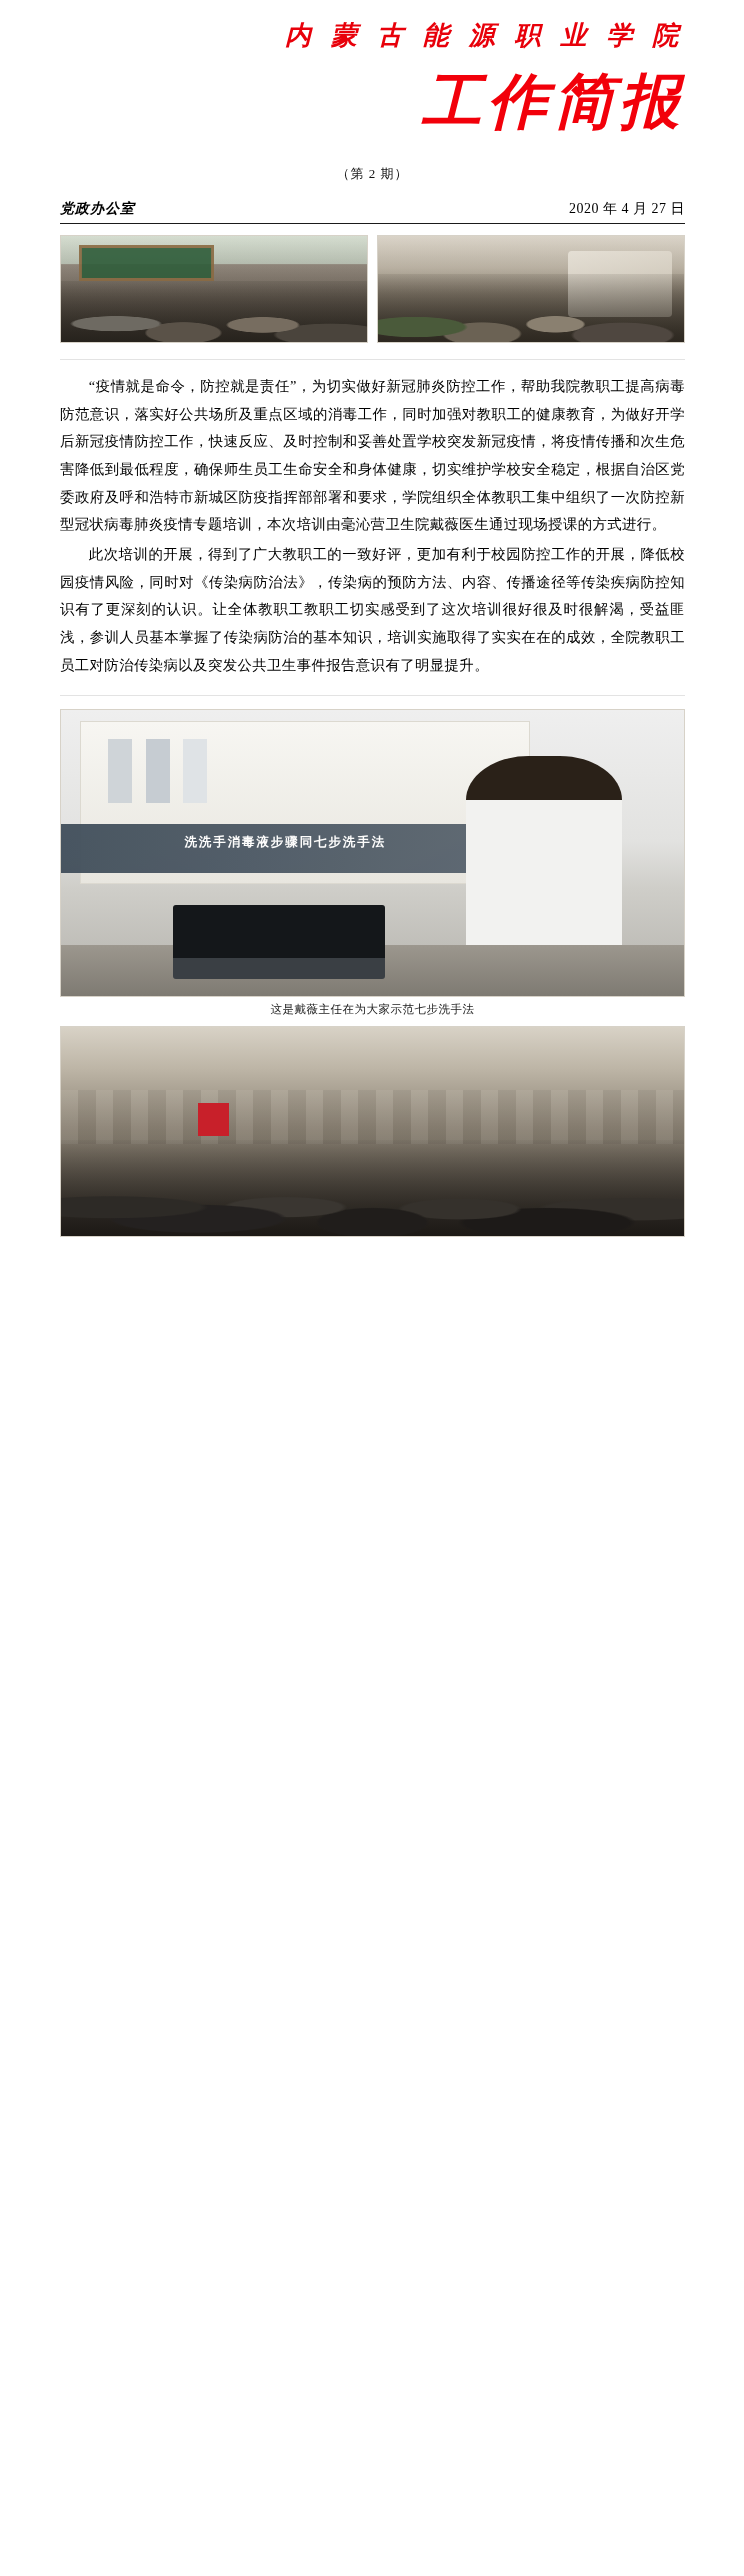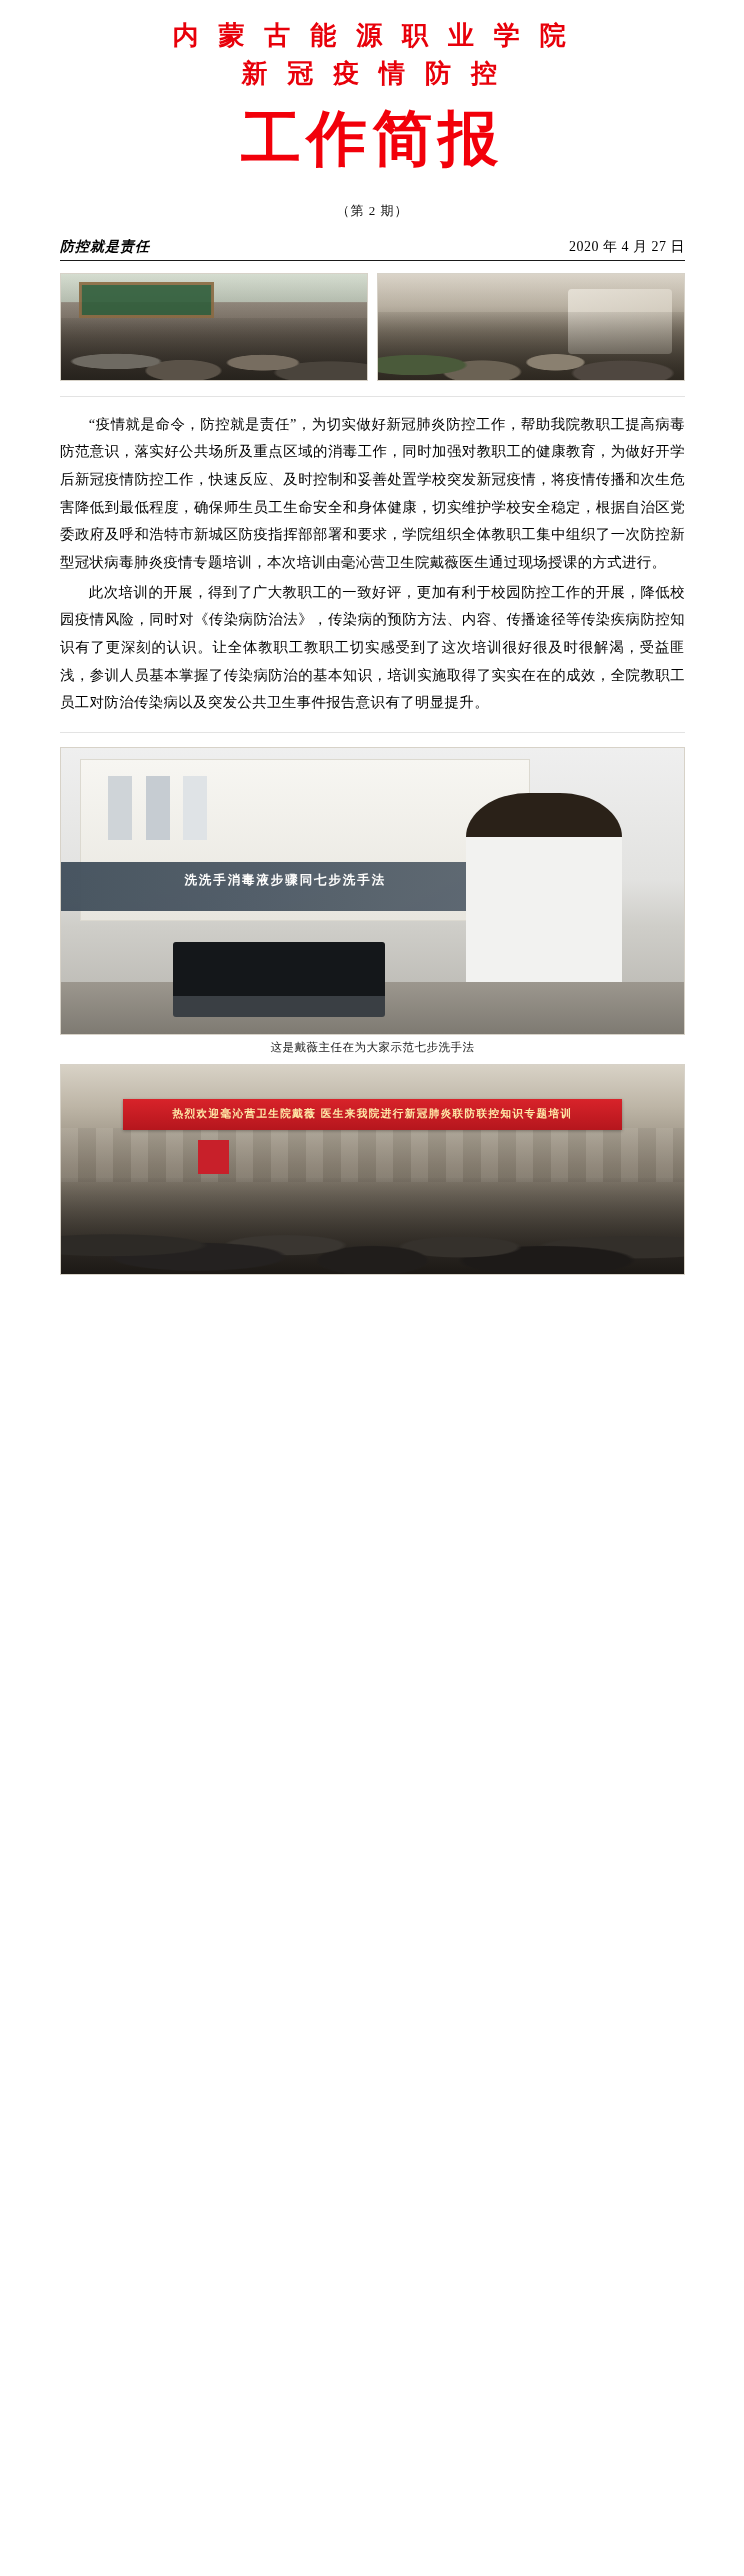--- a/index.html
+++ b/index.html
@@ -18,21 +18,22 @@
     overflow: hidden;
   }
   .doc-inner {
     padding: 0 60px;
     box-sizing: border-box;
   }
 
   
   .masthead {
     padding-top: 17.3px;
-    text-align: center;
+    text-align: right;
+    font-style: italic;
   }
   .masthead-line {
     color: #e8000a;
     font-weight: bold;
     font-size: 26px;
     letter-spacing: 6.7px;
     line-height: 1.45;
     font-family: "Liberation Serif", "DejaVu Serif", serif;
   }
   .masthead-big {
@@ -312,28 +313,27 @@
 </style>
 </head>
 <body>
 
 <div class="page">
 
   <div class="doc-inner">
 
     <div class="masthead">
       <div class="masthead-line">内 蒙 古 能 源 职 业 学 院</div>
-      <div class="masthead-line">新 冠 疫 情 防 控</div>
       <div class="masthead-big">工作简报</div>
     </div>
 
     <div class="issue">（第 2 期）</div>
 
     <div class="office-row">
-      <div class="office-name">防控就是责任</div>
+      <div class="office-name">党政办公室</div>
       <div class="office-date">2020 年 4 月 27 日</div>
     </div>
     <hr class="rule">
 
 
 
     <div class="photo-pair">
       <div class="photo">
         <div class="scene s-classroom"></div>
       </div>
@@ -360,23 +360,20 @@
         <div class="doctor"></div>
         <div class="desk"></div>
         <div class="laptop"></div>
       </div>
     </div>
     <div class="caption">这是戴薇主任在为大家示范七步洗手法</div>
 
     <div class="photo photo-single-2">
       <div class="scene s-hall">
         <div class="wall"></div>
-        <div class="banner">
-            <span>热烈欢迎毫沁营卫生院戴薇 医生来我院进行新冠肺炎联防联控知识专题培训</span>
-          </div>
         <div class="flag"></div>
         <div class="crowd"></div>
       </div>
     </div>
 
   </div>
 </div>
 
 
 </body></html>

